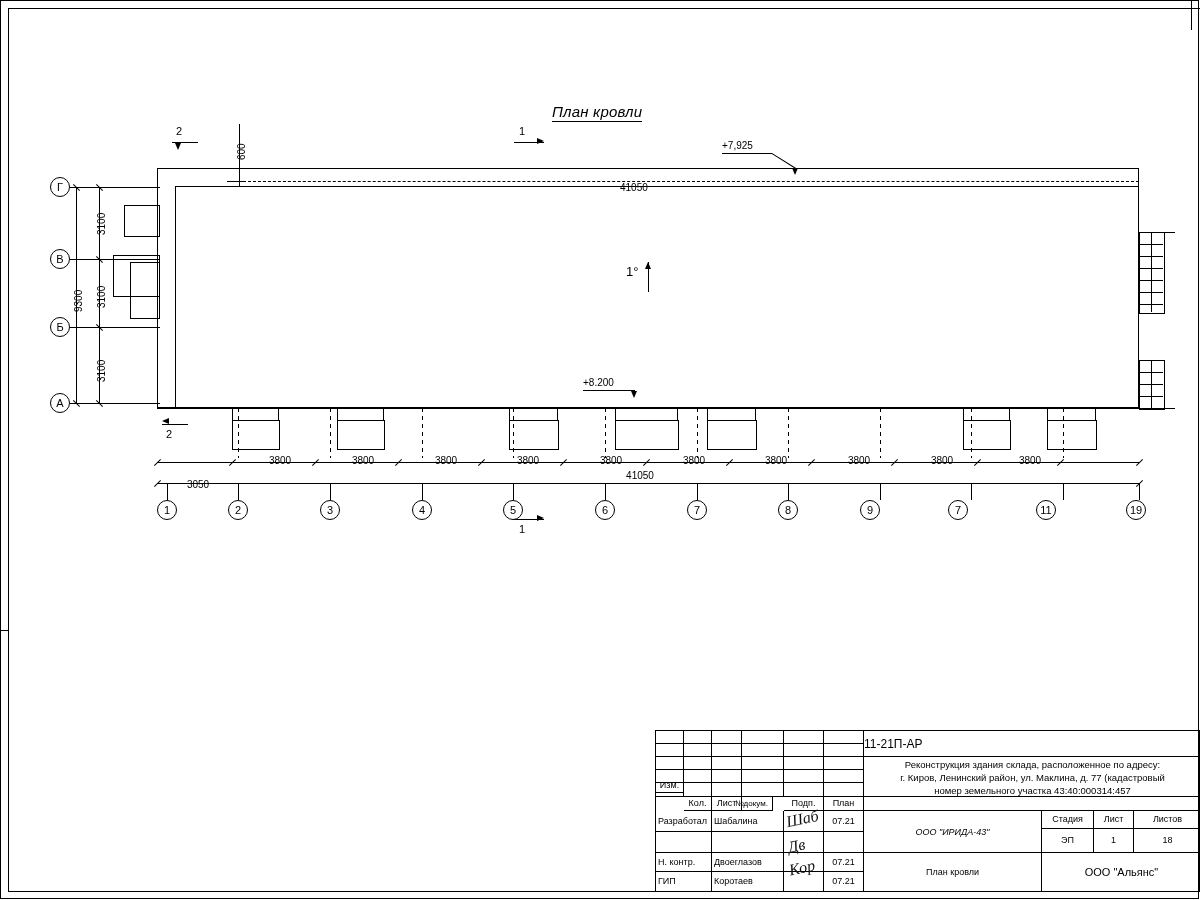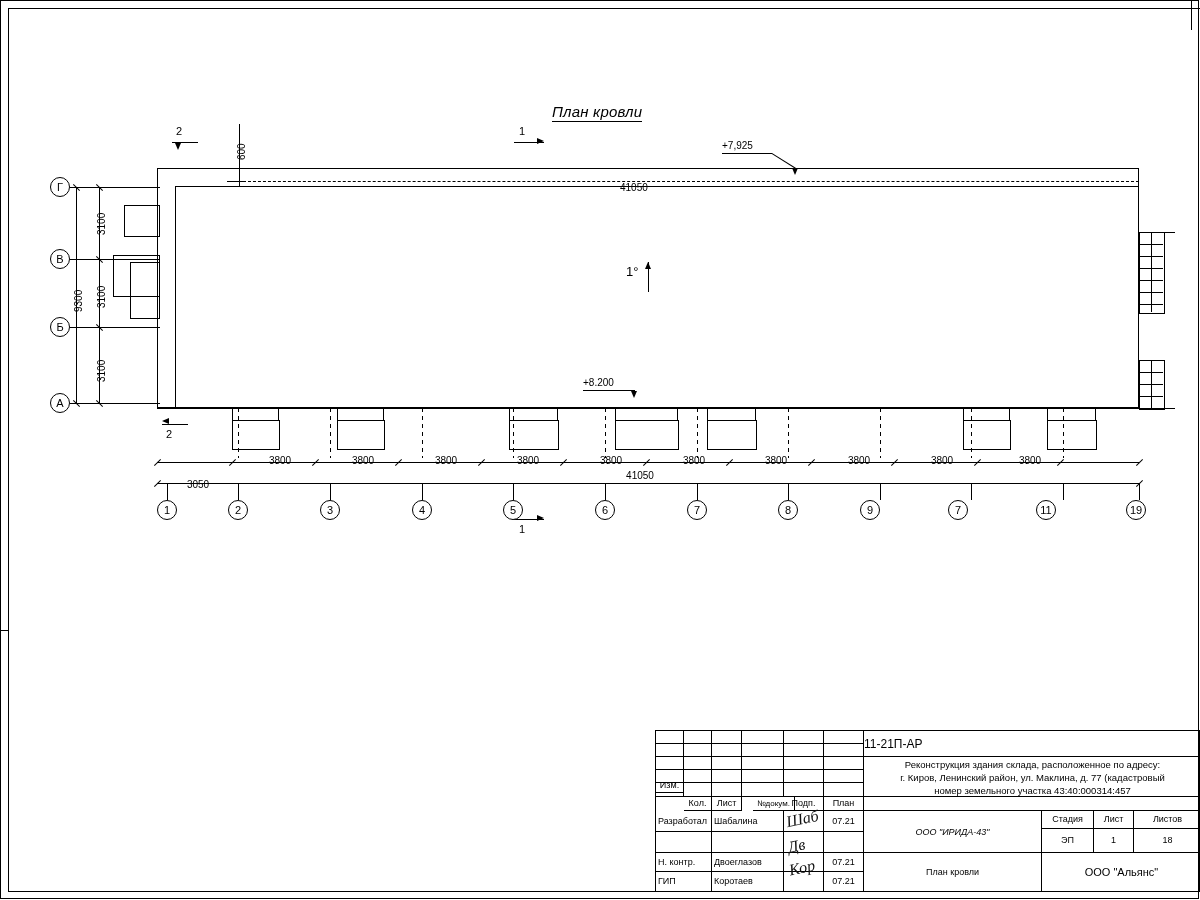--- a/index.html
+++ b/index.html
@@ -452,21 +452,21 @@
 
     <div class="cell" style="left:208px; top:26px; width:337px; height:40px; border-right:none;">
       <div class="obj-txt" style="top:1px;">Реконструкция здания склада, расположенное по адресу:</div>
       <div class="obj-txt" style="top:14px;">г. Киров, Ленинский район, ул. Маклина, д. 77 (кадастровый</div>
       <div class="obj-txt" style="top:27px;">номер земельного участка 43:40:000314:457</div>
     </div>
 
     <div class="cell" style="left:0px; top:48px; width:28px; height:14px; line-height:13px;">Изм.</div>
     <div class="cell" style="left:28px; top:66px; width:28px; height:14px; line-height:13px;">Кол.</div>
     <div class="cell" style="left:56px; top:66px; width:30px; height:14px; line-height:13px;">Лист</div>
-    <div class="cell" style="left:97px; top:66px; width:42px; height:14px; line-height:13px; font-size:8px;">№докум.</div>
+    <div class="cell" style="left:75px; top:66px; width:42px; height:14px; line-height:13px; font-size:8px;">№докум.</div>
     <div class="cell" style="left:128px; top:66px; width:40px; height:14px; line-height:13px;">Подп.</div>
     <div class="cell" style="left:168px; top:66px; width:40px; height:14px; line-height:13px;">План</div>
     <div class="cell" style="left:208px; top:66px; width:337px; height:14px; border-right:none;"></div>
 
     <div class="cell left-txt" style="left:0px; top:80px; width:56px; height:21px; line-height:20px;">Разработал</div>
     <div class="cell left-txt" style="left:56px; top:80px; width:72px; height:21px; line-height:20px;">Шабалина</div>
     <div class="cell" style="left:128px; top:80px; width:40px; height:21px;"></div>
     <div class="cell" style="left:168px; top:80px; width:40px; height:21px; line-height:20px;">07.21</div>
 
     <div class="cell left-txt" style="left:0px; top:101px; width:56px; height:21px; line-height:20px;"></div>

